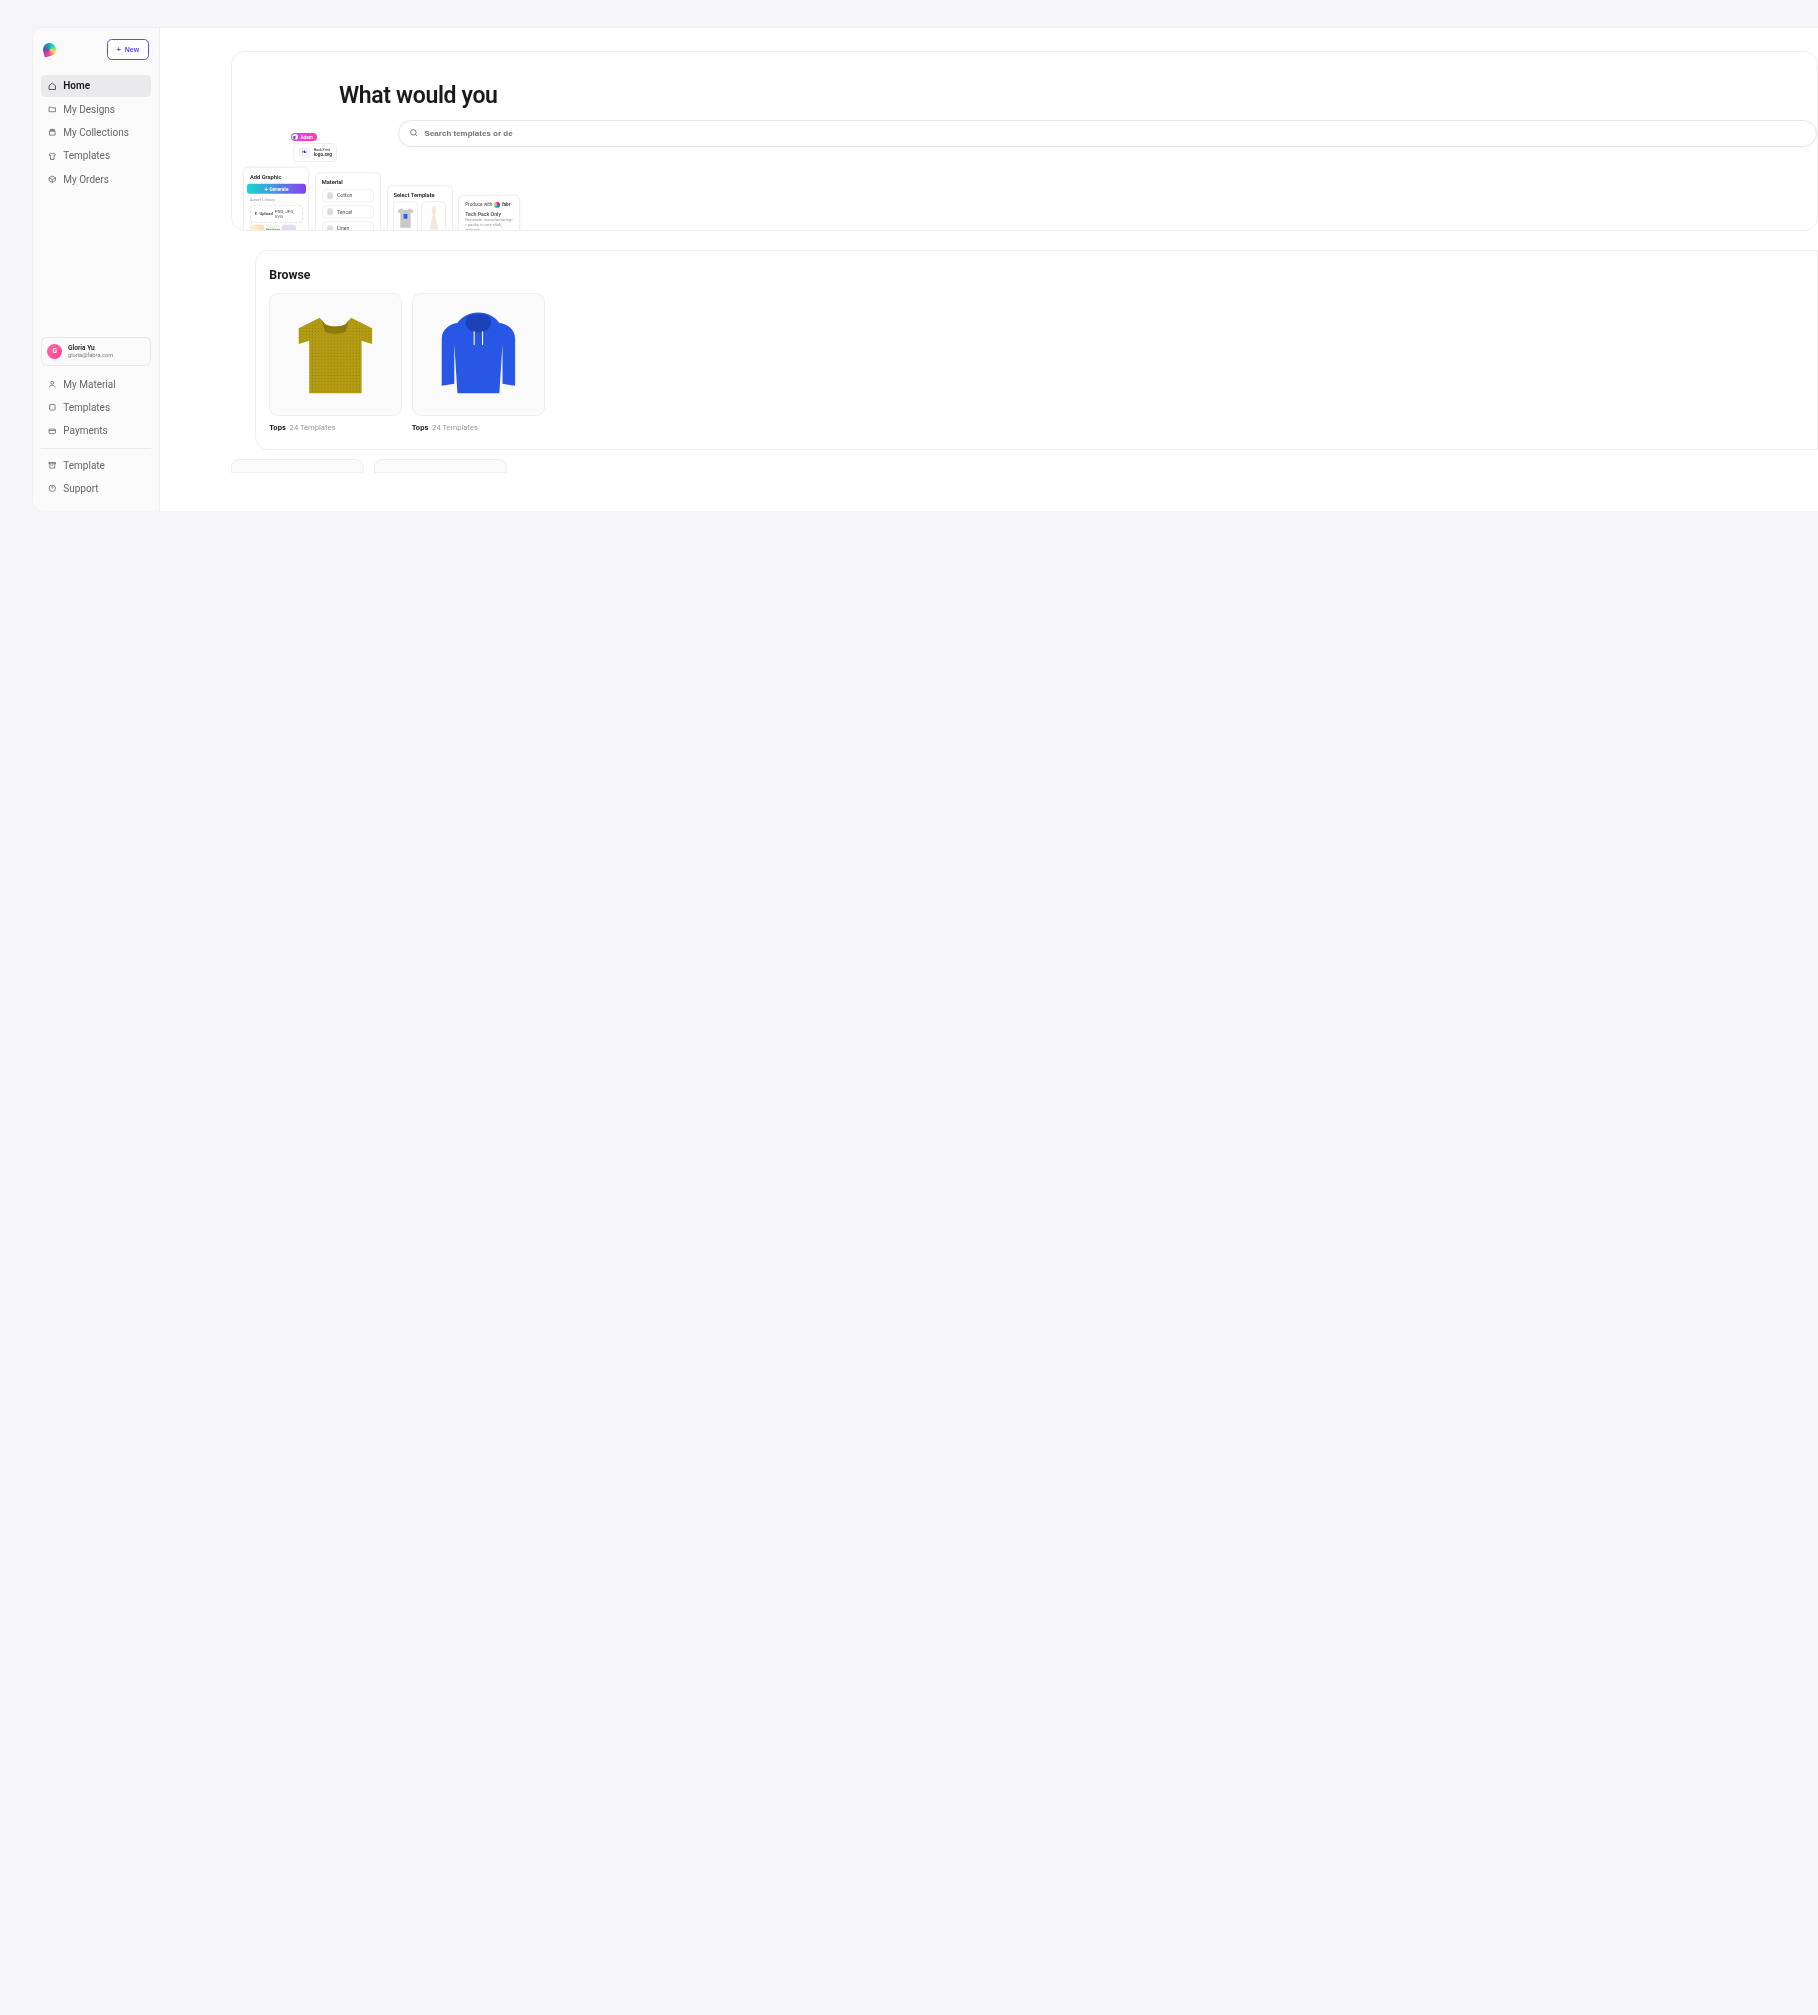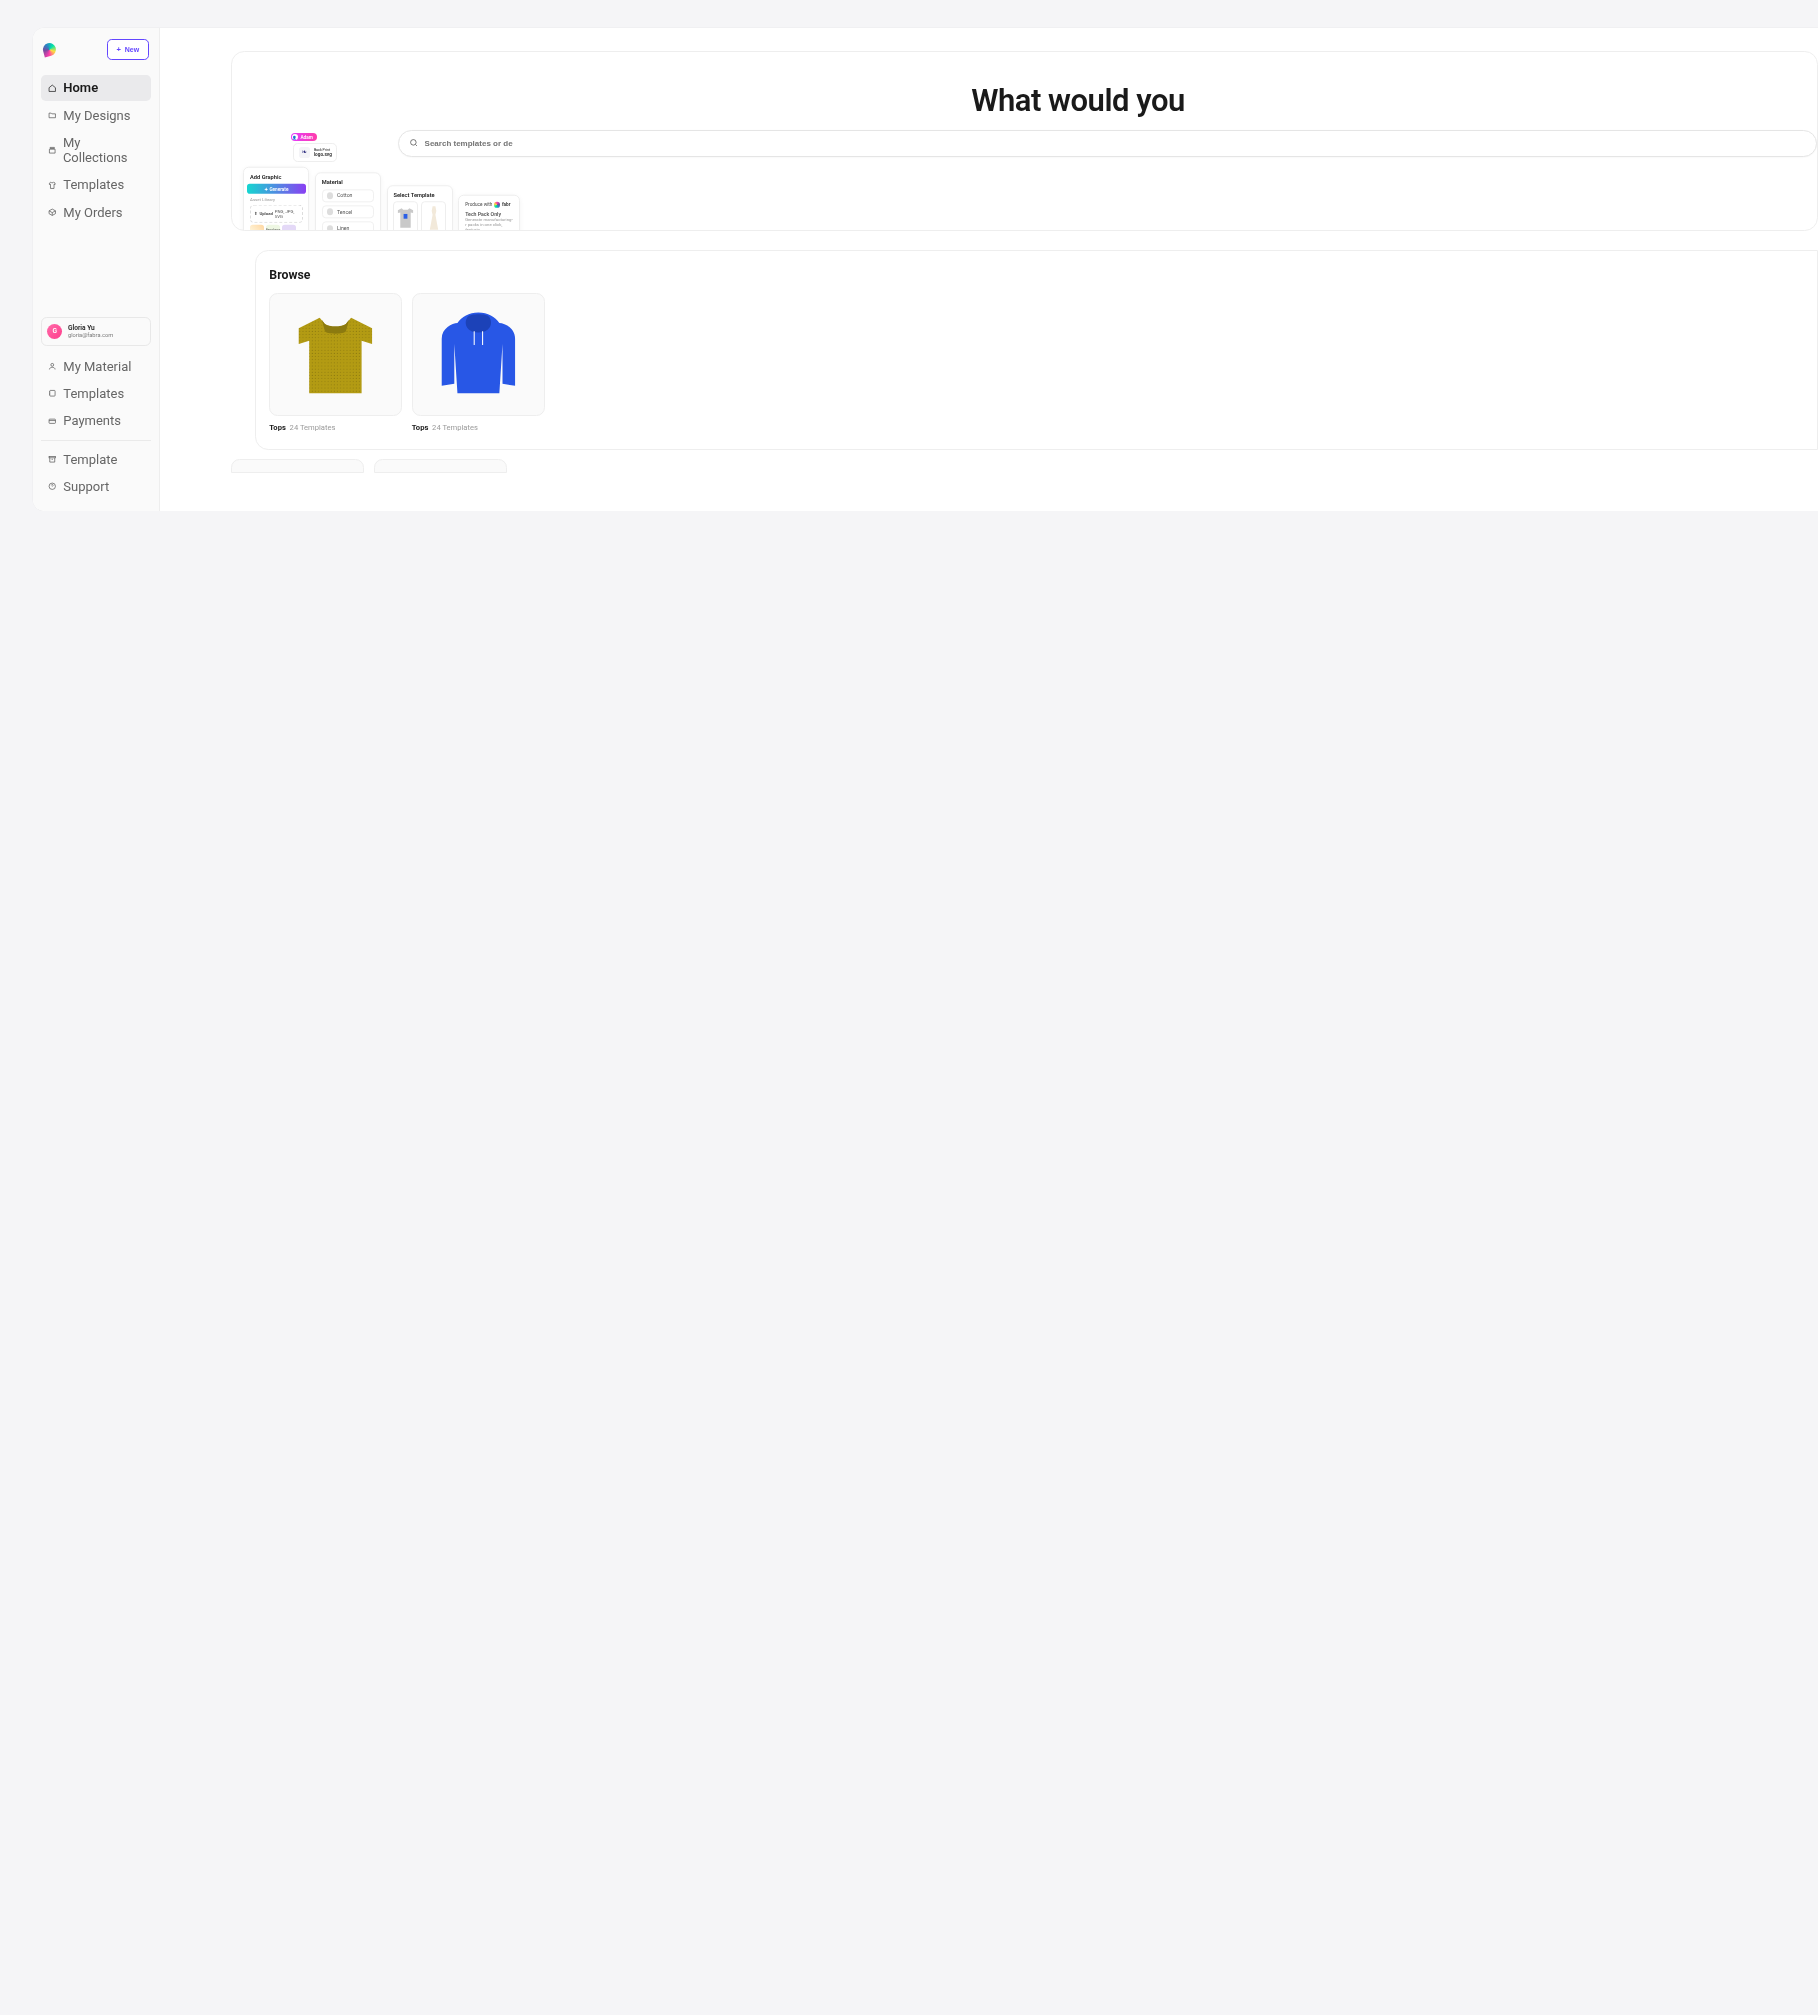--- a/index.html
+++ b/index.html
@@ -59,21 +59,21 @@
     .new-button .plus { font-size: 7.6px; font-weight: 700; }
     
     .nav-group { display: flex; flex-direction: column; gap: 0.9px; }
     .nav-item {
       display: flex;
       align-items: center;
       gap: 6.6px;
       padding: 5.7px 6.6px;
       border-radius: 4.7px;
       color: #666;
-      font-size: 13px;
+      font-size: 10px;
       cursor: pointer;
     }
     .nav-item.active {
       background: #eaeaec;
       color: #1a1a1a;
       font-weight: 600;
     }
     .nav-item .icon {
       width: 9.5px;
       height: 9.5px;
@@ -124,24 +124,24 @@
     .hero-card {
       margin: 0 0 0 71px;
       border: 0.5px solid #eee;
       border-radius: 13.3px;
       padding: 30px 0 0 0;
       position: relative;
       height: 180px;
       overflow: hidden;
     }
     .hero-title {
-      font-size: 31px;
+      font-size: 23px;
       font-weight: 600;
       letter-spacing: -0.015em;
-      text-align: center;
+      text-align: left;
       padding-left: 107px;
     }
     .search-bar {
       margin: 11.4px 0 0 166px;
       display: flex;
       align-items: center;
       gap: 5.7px;
       border: 0.5px solid #e5e5e5;
       border-radius: 4736px;
       padding: 6.6px 10.4px;

